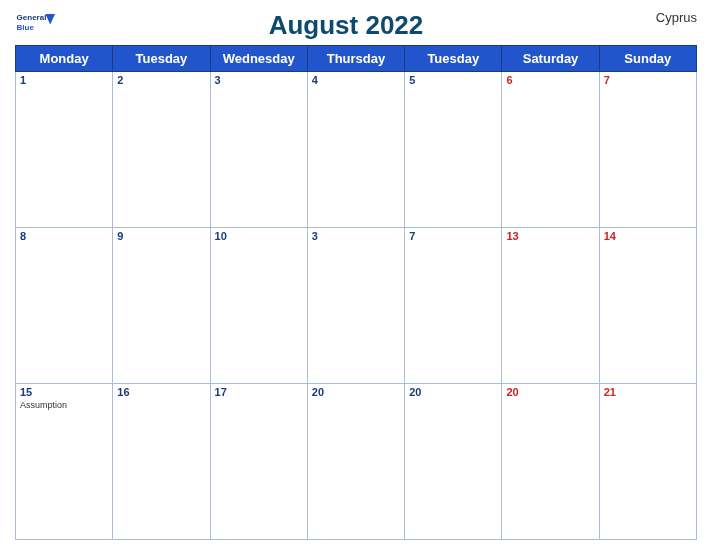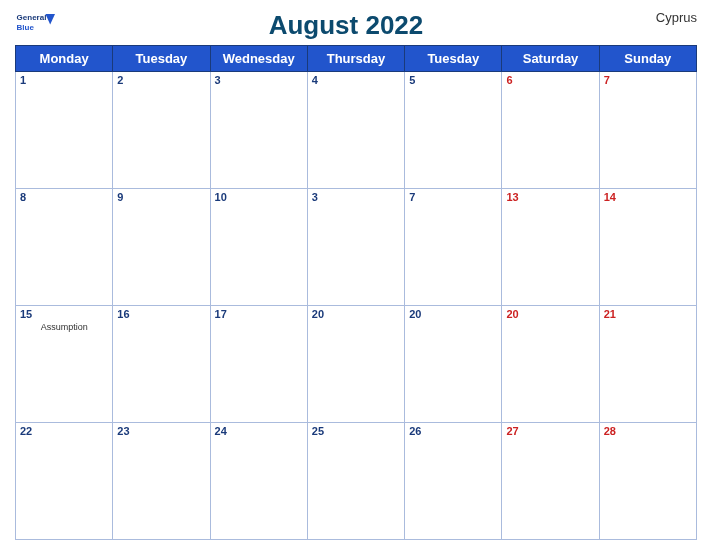--- a/index.html
+++ b/index.html
@@ -82,21 +82,20 @@
 
     .day-number.weekend {
       color: #cc2222;
     }
 
     .holiday-label {
       font-size: 9px;
       color: #333;
       display: block;
       margin-top: 2px;
-      text-align: center;
     }
 
     .empty-cell {
       background: #f8f8ff;
     }
   </style>
 </head>
 <body>
 
 <div class="header-area">
@@ -187,37 +186,14 @@
         <td>
           <span class="day-number">20</span>
         </td>
         <td>
           <span class="day-number weekend">20</span>
         </td>
         <td>
           <span class="day-number weekend">21</span>
         </td>
       </tr>
-      <tr>
-        <td>
-          <span class="day-number">22</span>
-        </td>
-        <td>
-          <span class="day-number">23</span>
-        </td>
-        <td>
-          <span class="day-number">24</span>
-        </td>
-        <td>
-          <span class="day-number">25</span>
-        </td>
-        <td>
-          <span class="day-number">26</span>
-        </td>
-        <td>
-          <span class="day-number weekend">27</span>
-        </td>
-        <td>
-          <span class="day-number weekend">28</span>
-        </td>
-      </tr>
     </tbody>
 </table>
 
 </body></html>

